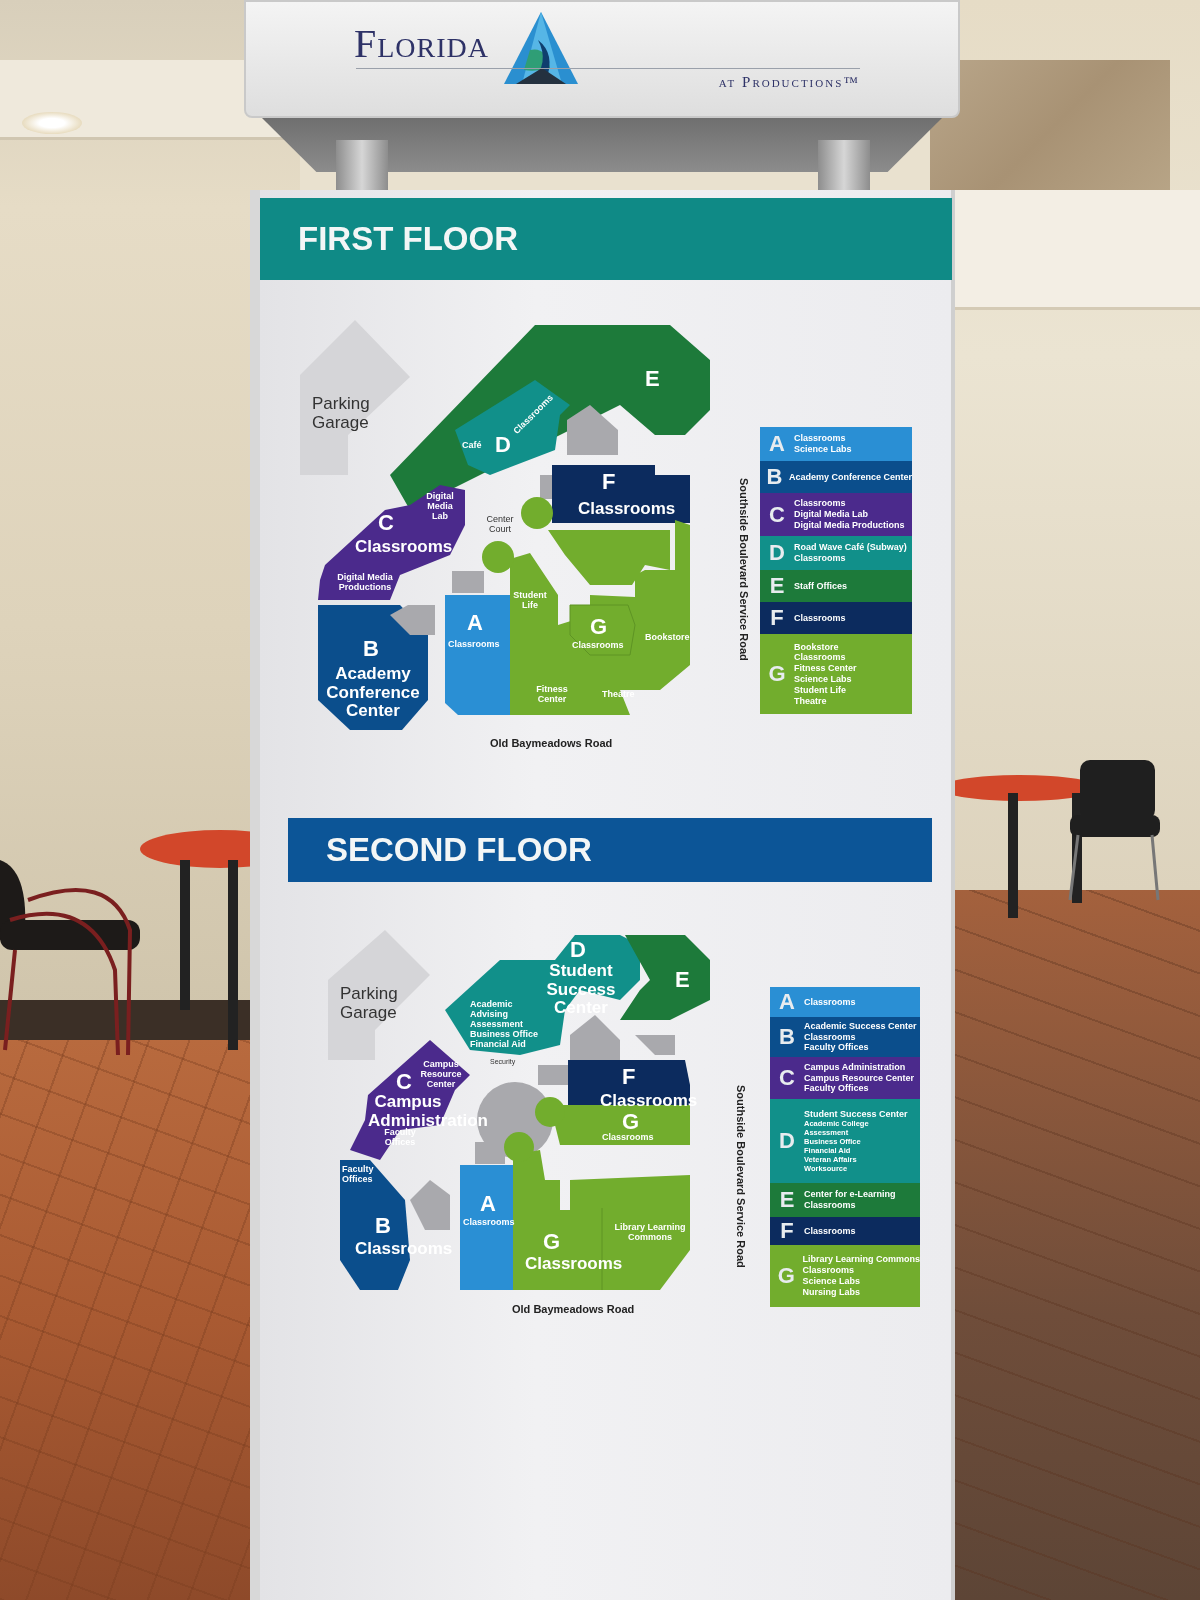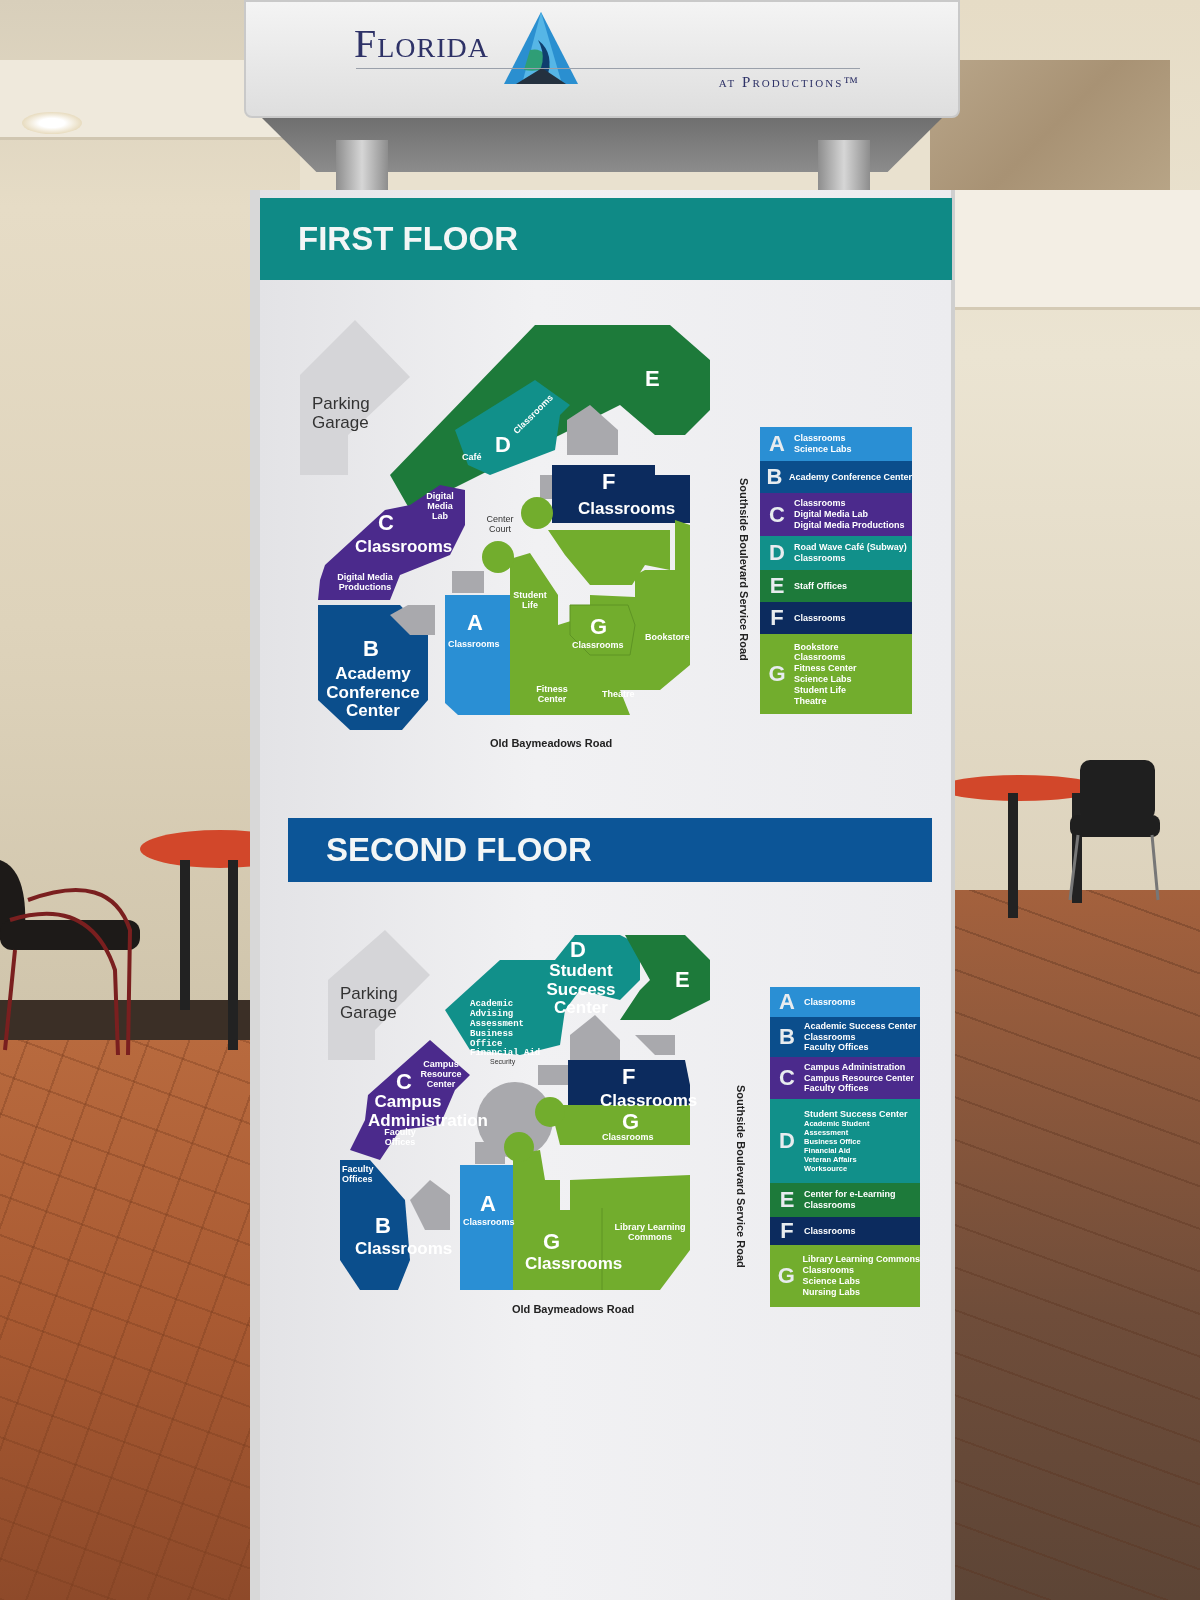--- a/index.html
+++ b/index.html
@@ -167,21 +167,21 @@
     <polygon points="258,215 380,215 380,255 355,250 342,270 300,270 275,240" fill="#72ad2d"></polygon>
     <polygon points="280,290 300,290 338,290 345,310 340,340 300,340 280,320" fill="#72ad2d" stroke="#5e9424" stroke-width="1"></polygon>
     <circle cx="208" cy="242" r="16" fill="#72ad2d"></circle>
     <circle cx="247" cy="198" r="16" fill="#72ad2d"></circle>
   </svg>
   <div class="lbl dark mid" style="left:22px;top:80px;width:56px;white-space:normal;">Parking Garage</div>
   <div class="lbl dark sm" style="left:190px;top:200px;width:40px;white-space:normal;">Center Court</div>
   <div class="lbl big" style="left:355px;top:52px;">E</div>
   <div class="lbl big" style="left:205px;top:118px;">D</div>
   <div class="lbl sm" style="left:218px;top:95px;transform:rotate(-45deg);">Classrooms</div>
-  <div class="lbl sm" style="left:172px;top:138px;">Café</div>
+  <div class="lbl sm" style="left:172px;top:126px;">Café</div>
   <div class="lbl sm" style="left:130px;top:177px;width:40px;white-space:normal;">Digital Media Lab</div>
   <div class="lbl big" style="left:88px;top:196px;">C</div>
   <div class="lbl mid" style="left:65px;top:223px;">Classrooms</div>
   <div class="lbl sm" style="left:40px;top:258px;width:70px;white-space:normal;">Digital Media Productions</div>
   <div class="lbl big" style="left:73px;top:322px;">B</div>
   <div class="lbl mid" style="left:33px;top:350px;width:100px;white-space:normal;">Academy Conference Center</div>
   <div class="lbl big" style="left:177px;top:296px;">A</div>
   <div class="lbl sm" style="left:158px;top:325px;">Classrooms</div>
   <div class="lbl big" style="left:312px;top:155px;">F</div>
   <div class="lbl mid" style="left:288px;top:185px;">Classrooms</div>
@@ -278,21 +278,21 @@
 
     <polygon points="230,175 370,175 370,215 240,215" fill="#72ad2d"></polygon>
     <polygon points="193,225 220,220 225,250 240,250 240,280 250,280 250,250 370,245 370,320 340,360 193,360" fill="#72ad2d"></polygon>
     <line x1="282" y1="278" x2="282" y2="360" stroke="#5e9424" stroke-width="1"></line>
     <circle cx="230" cy="182" r="15" fill="#72ad2d"></circle>
     <circle cx="199" cy="217" r="15" fill="#72ad2d"></circle>
   </svg>
   <div class="lbl dark mid" style="left:20px;top:55px;width:50px;white-space:normal;">Parking Garage</div>
   <div class="lbl big" style="left:250px;top:8px;">D</div>
   <div class="lbl mid" style="left:218px;top:32px;width:86px;white-space:normal;">Student Success Center</div>
-  <div class="lbl sm" style="left:150px;top:70px;width:80px;white-space:normal;text-align:left;font-family:Liberation Mono, monospace;">Academic Advising Assessment Business Office Financial Aid</div>
+  <div class="lbl sm" style="left:150px;top:70px;width:80px;white-space:normal;text-align:left;">Academic Advising Assessment Business Office Financial Aid</div>
   <div class="lbl dark sm" style="left:170px;top:128px;font-size:7px;">Security</div>
   <div class="lbl big" style="left:355px;top:38px;">E</div>
   <div class="lbl sm" style="left:100px;top:130px;width:42px;white-space:normal;">Campus Resource Center</div>
   <div class="lbl big" style="left:76px;top:140px;">C</div>
   <div class="lbl mid" style="left:48px;top:163px;width:80px;white-space:normal;">Campus Administration</div>
   <div class="lbl sm" style="left:60px;top:198px;width:40px;white-space:normal;">Faculty Offices</div>
   <div class="lbl sm" style="left:22px;top:235px;width:40px;white-space:normal;text-align:left;">Faculty Offices</div>
   <div class="lbl big" style="left:55px;top:284px;">B</div>
   <div class="lbl mid" style="left:35px;top:310px;">Classrooms</div>
   <div class="lbl big" style="left:160px;top:262px;">A</div>
@@ -328,21 +328,21 @@
     <div class="leg-items">
         <div>Campus Administration</div>
         <div>Campus Resource Center</div>
         <div>Faculty Offices</div>
       </div>
   </div>
   <div class="leg-row" style="background:#11908a;height:84px;">
     <div class="leg-letter">D</div>
     <div class="leg-items">
       <div>Student Success Center</div>
-      <div class="sub">Academic Student</div>
+      <div class="sub">Academic College</div>
       <div class="sub">Assessment</div>
       <div class="sub">Business Office</div>
       <div class="sub">Financial Aid</div>
       <div class="sub">Veteran Affairs</div>
       <div class="sub">Worksource</div>
     </div>
   </div>
   <div class="leg-row" style="background:#1d7a3a;height:34px;">
     <div class="leg-letter">E</div>
     <div class="leg-items">

